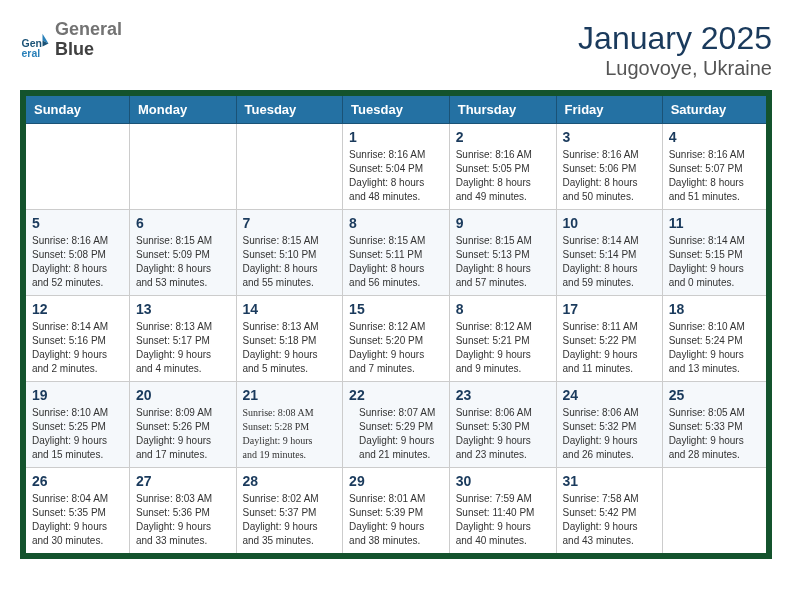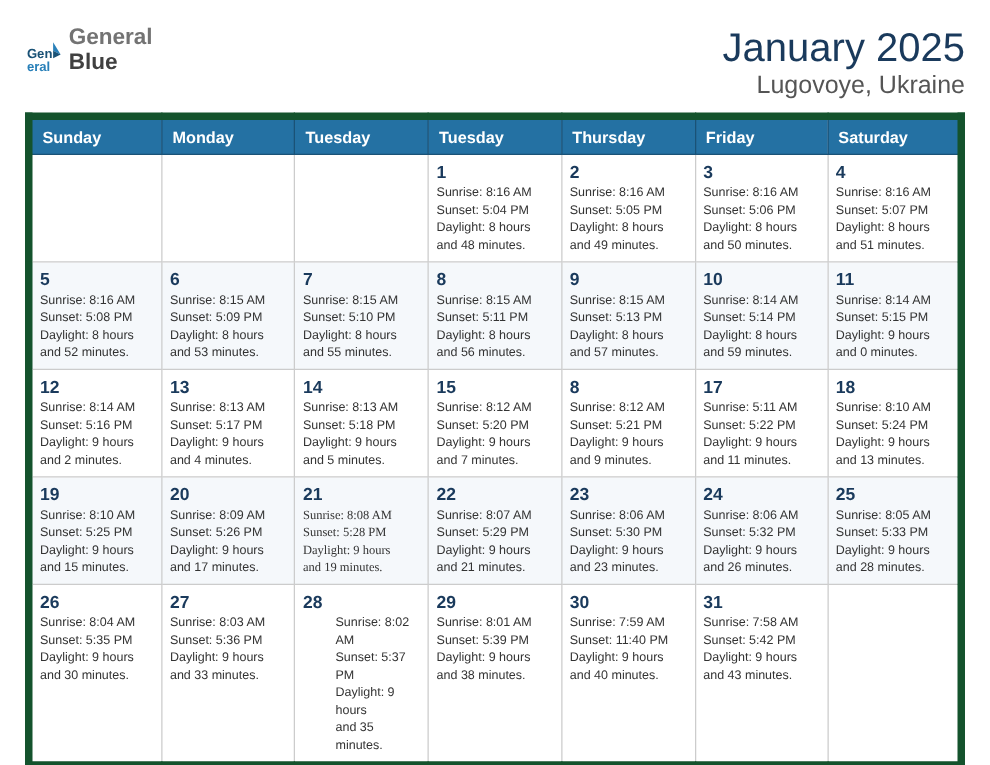--- a/index.html
+++ b/index.html
@@ -238,21 +238,21 @@
         </td>
         <td>
           <div class="day-number">8</div>
           <div class="day-info" style="white-space: pre-line;">Sunrise: 8:12 AM
 Sunset: 5:21 PM
 Daylight: 9 hours
 and 9 minutes.</div>
         </td>
         <td>
           <div class="day-number">17</div>
-          <div class="day-info" style="white-space: pre-line;">Sunrise: 5:11 AM
+          <div class="day-info" style="white-space: pre-line;">Sunrise: 8:11 AM
 Sunset: 5:22 PM
 Daylight: 9 hours
 and 11 minutes.</div>
         </td>
         <td>
           <div class="day-number">18</div>
           <div class="day-info" style="white-space: pre-line;">Sunrise: 8:10 AM
 Sunset: 5:24 PM
 Daylight: 9 hours
 and 13 minutes.</div>
@@ -275,21 +275,21 @@
         </td>
         <td>
           <div class="day-number">21</div>
           <div class="day-info" style="white-space: pre-line; font-family: Liberation Serif, serif;">Sunrise: 8:08 AM
 Sunset: 5:28 PM
 Daylight: 9 hours
 and 19 minutes.</div>
         </td>
         <td>
           <div class="day-number">22</div>
-          <div class="day-info" style="white-space: pre-line;">Sunrise: 8:07 AM
+          <div class="day-info" style="white-space: pre-line; margin-left: 10px;">Sunrise: 8:07 AM
 Sunset: 5:29 PM
 Daylight: 9 hours
 and 21 minutes.</div>
         </td>
         <td>
           <div class="day-number">23</div>
           <div class="day-info" style="white-space: pre-line;">Sunrise: 8:06 AM
 Sunset: 5:30 PM
 Daylight: 9 hours
 and 23 minutes.</div>
@@ -319,21 +319,21 @@
         </td>
         <td>
           <div class="day-number">27</div>
           <div class="day-info" style="white-space: pre-line;">Sunrise: 8:03 AM
 Sunset: 5:36 PM
 Daylight: 9 hours
 and 33 minutes.</div>
         </td>
         <td>
           <div class="day-number">28</div>
-          <div class="day-info" style="white-space: pre-line; margin-left: 26px;">Sunrise: 8:02 AM
+          <div class="day-info" style="white-space: pre-line;">Sunrise: 8:02 AM
 Sunset: 5:37 PM
 Daylight: 9 hours
 and 35 minutes.</div>
         </td>
         <td>
           <div class="day-number">29</div>
           <div class="day-info" style="white-space: pre-line;">Sunrise: 8:01 AM
 Sunset: 5:39 PM
 Daylight: 9 hours
 and 38 minutes.</div>

